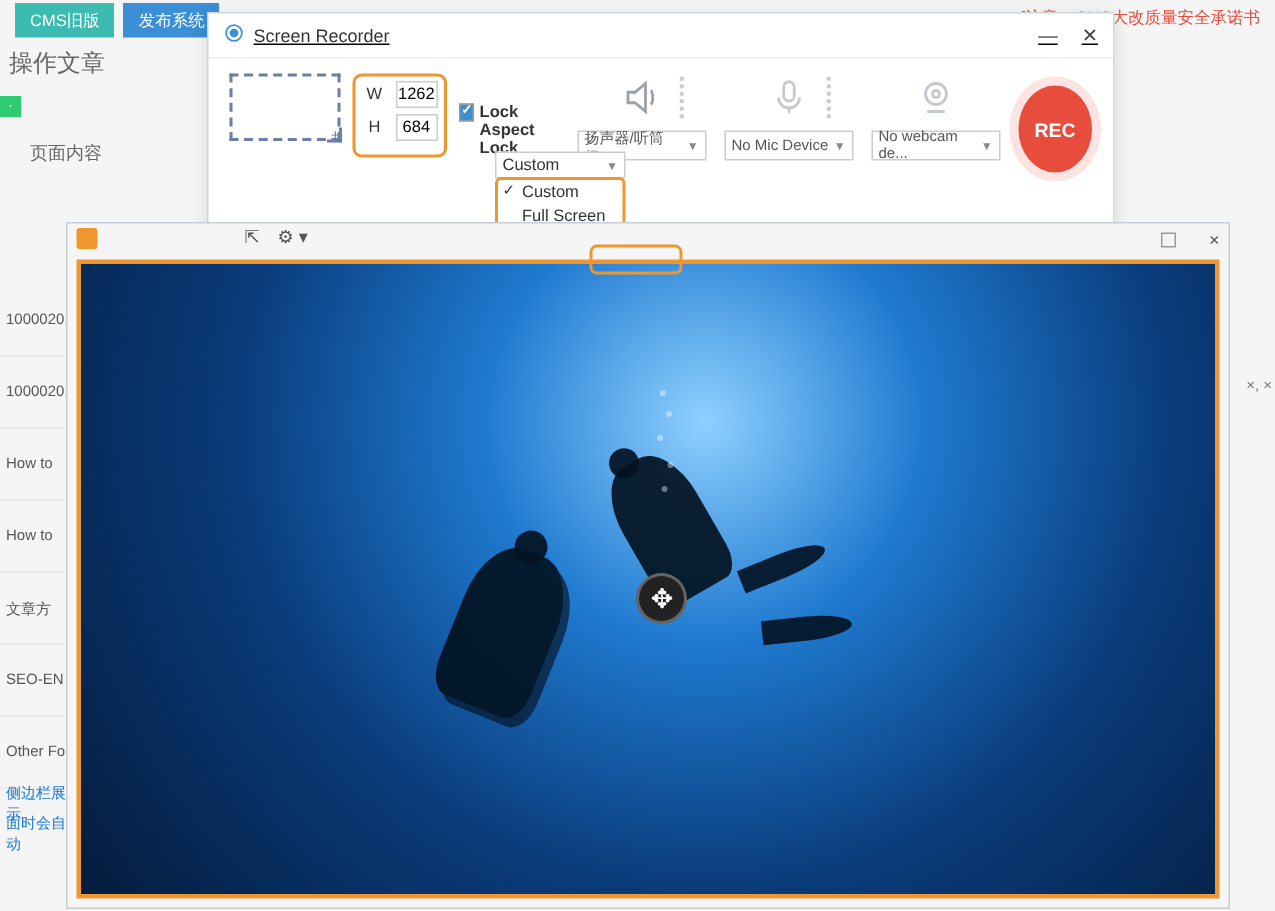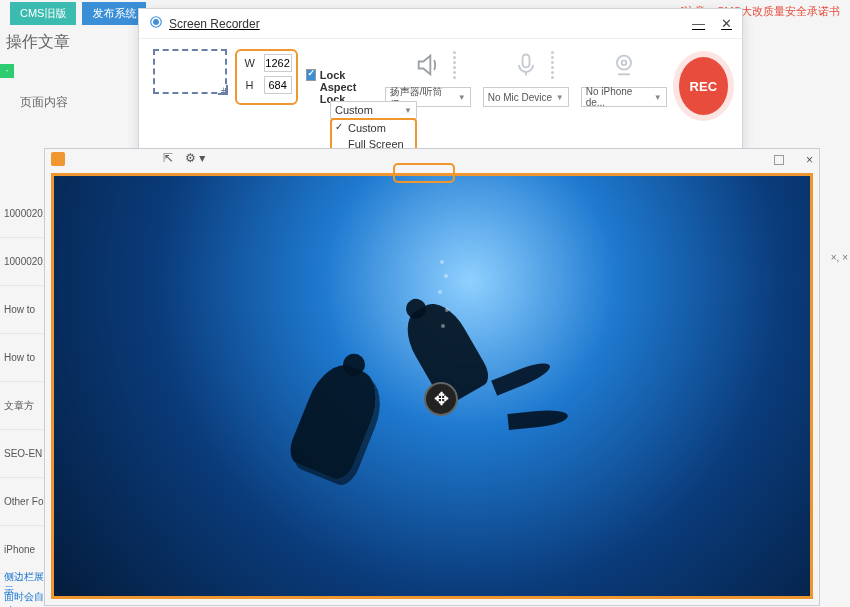--- a/index.html
+++ b/index.html
@@ -126,21 +126,20 @@
 <div class="bg-section-title">页面内容</div>
 <div class="bg-sub-close">×,  ×</div>
 <div class="bg-sidebar">
   <div class="bg-sidebar-item">10000201</div>
   <div class="bg-sidebar-item">10000201</div>
   <div class="bg-sidebar-item">How to</div>
   <div class="bg-sidebar-item">How to</div>
   <div class="bg-sidebar-item">文章方</div>
   <div class="bg-sidebar-item">SEO-EN</div>
   <div class="bg-sidebar-item">Other Fo</div>
-  <div class="bg-sidebar-item">iPhone</div>
   <div class="bg-sidebar-item link" style="height:20px;border:none;">侧边栏展示</div>
   <div class="bg-sidebar-item link" style="height:20px;border:none;">面时会自动</div>
 
 </div>
 
 <div class="recorder">
   <div class="rec-titlebar">
     <div class="rec-title">
       <span>
         <svg viewBox="0 0 24 24" fill="none" stroke="#3a8fd6" stroke-width="2">
@@ -225,21 +224,21 @@
 
     <div class="device-col">
       <div class="device-icon">
         <svg viewBox="0 0 24 24" fill="none" stroke="#c5cad0" stroke-width="1.6">
             <circle cx="12" cy="10" r="6"></circle>
             <circle cx="12" cy="10" r="2"></circle>
             <path d="M7 20h10"></path>
           </svg>
       </div>
       <div class="device-sel">
-        <span>No iPhone de...</span>
+        <span>No webcam de...</span>
         <span class="chev">▼</span>
       </div>
     </div>
 
     <div class="rec-btn">REC</div>
   </div>
 
   <div class="resolution-select">
     <div class="res-sel-display">
       <span>Custom</span>

